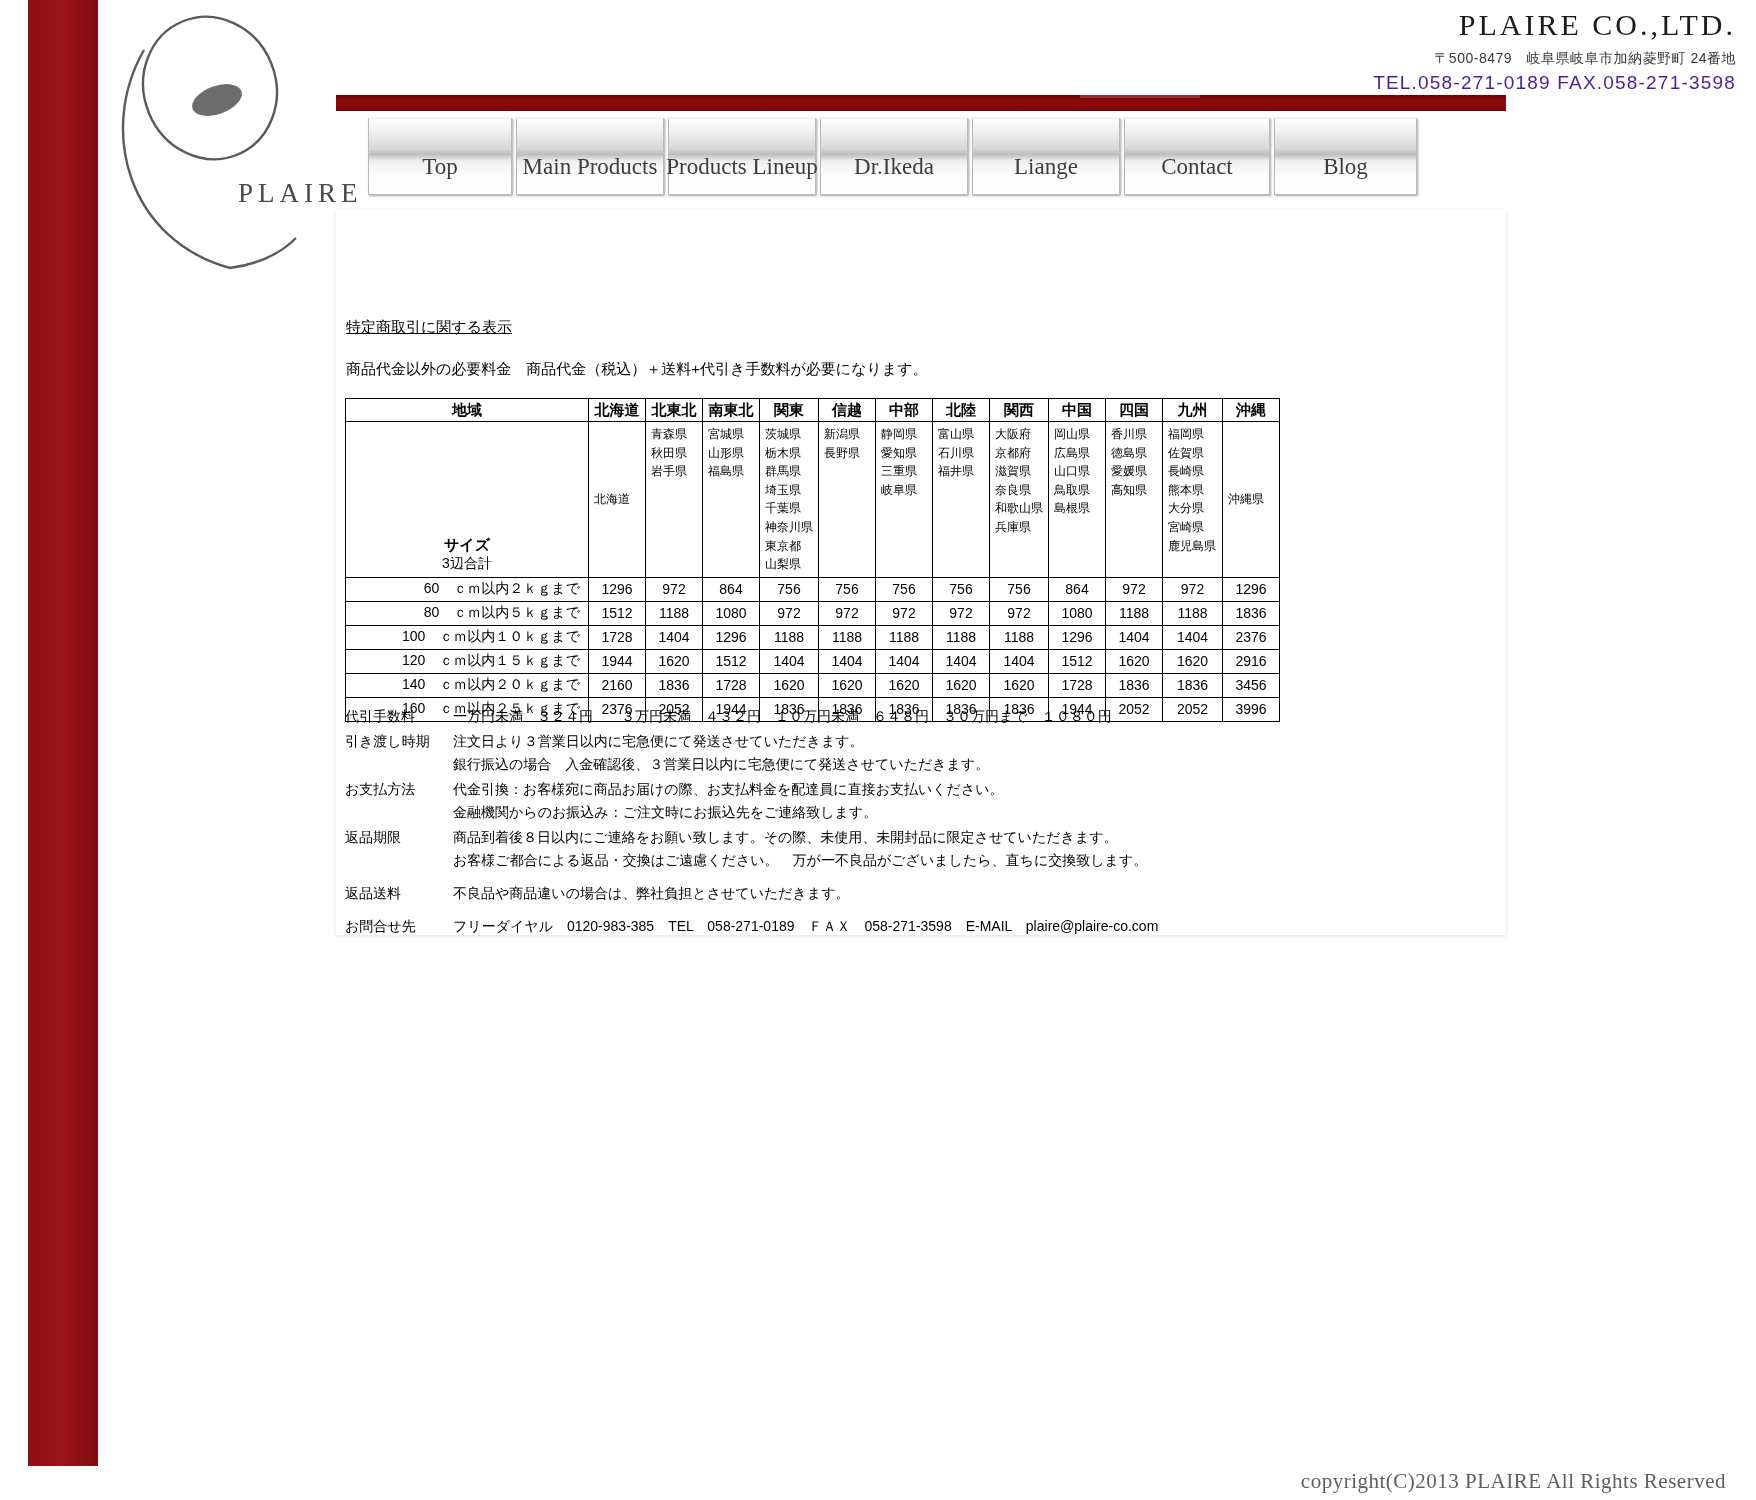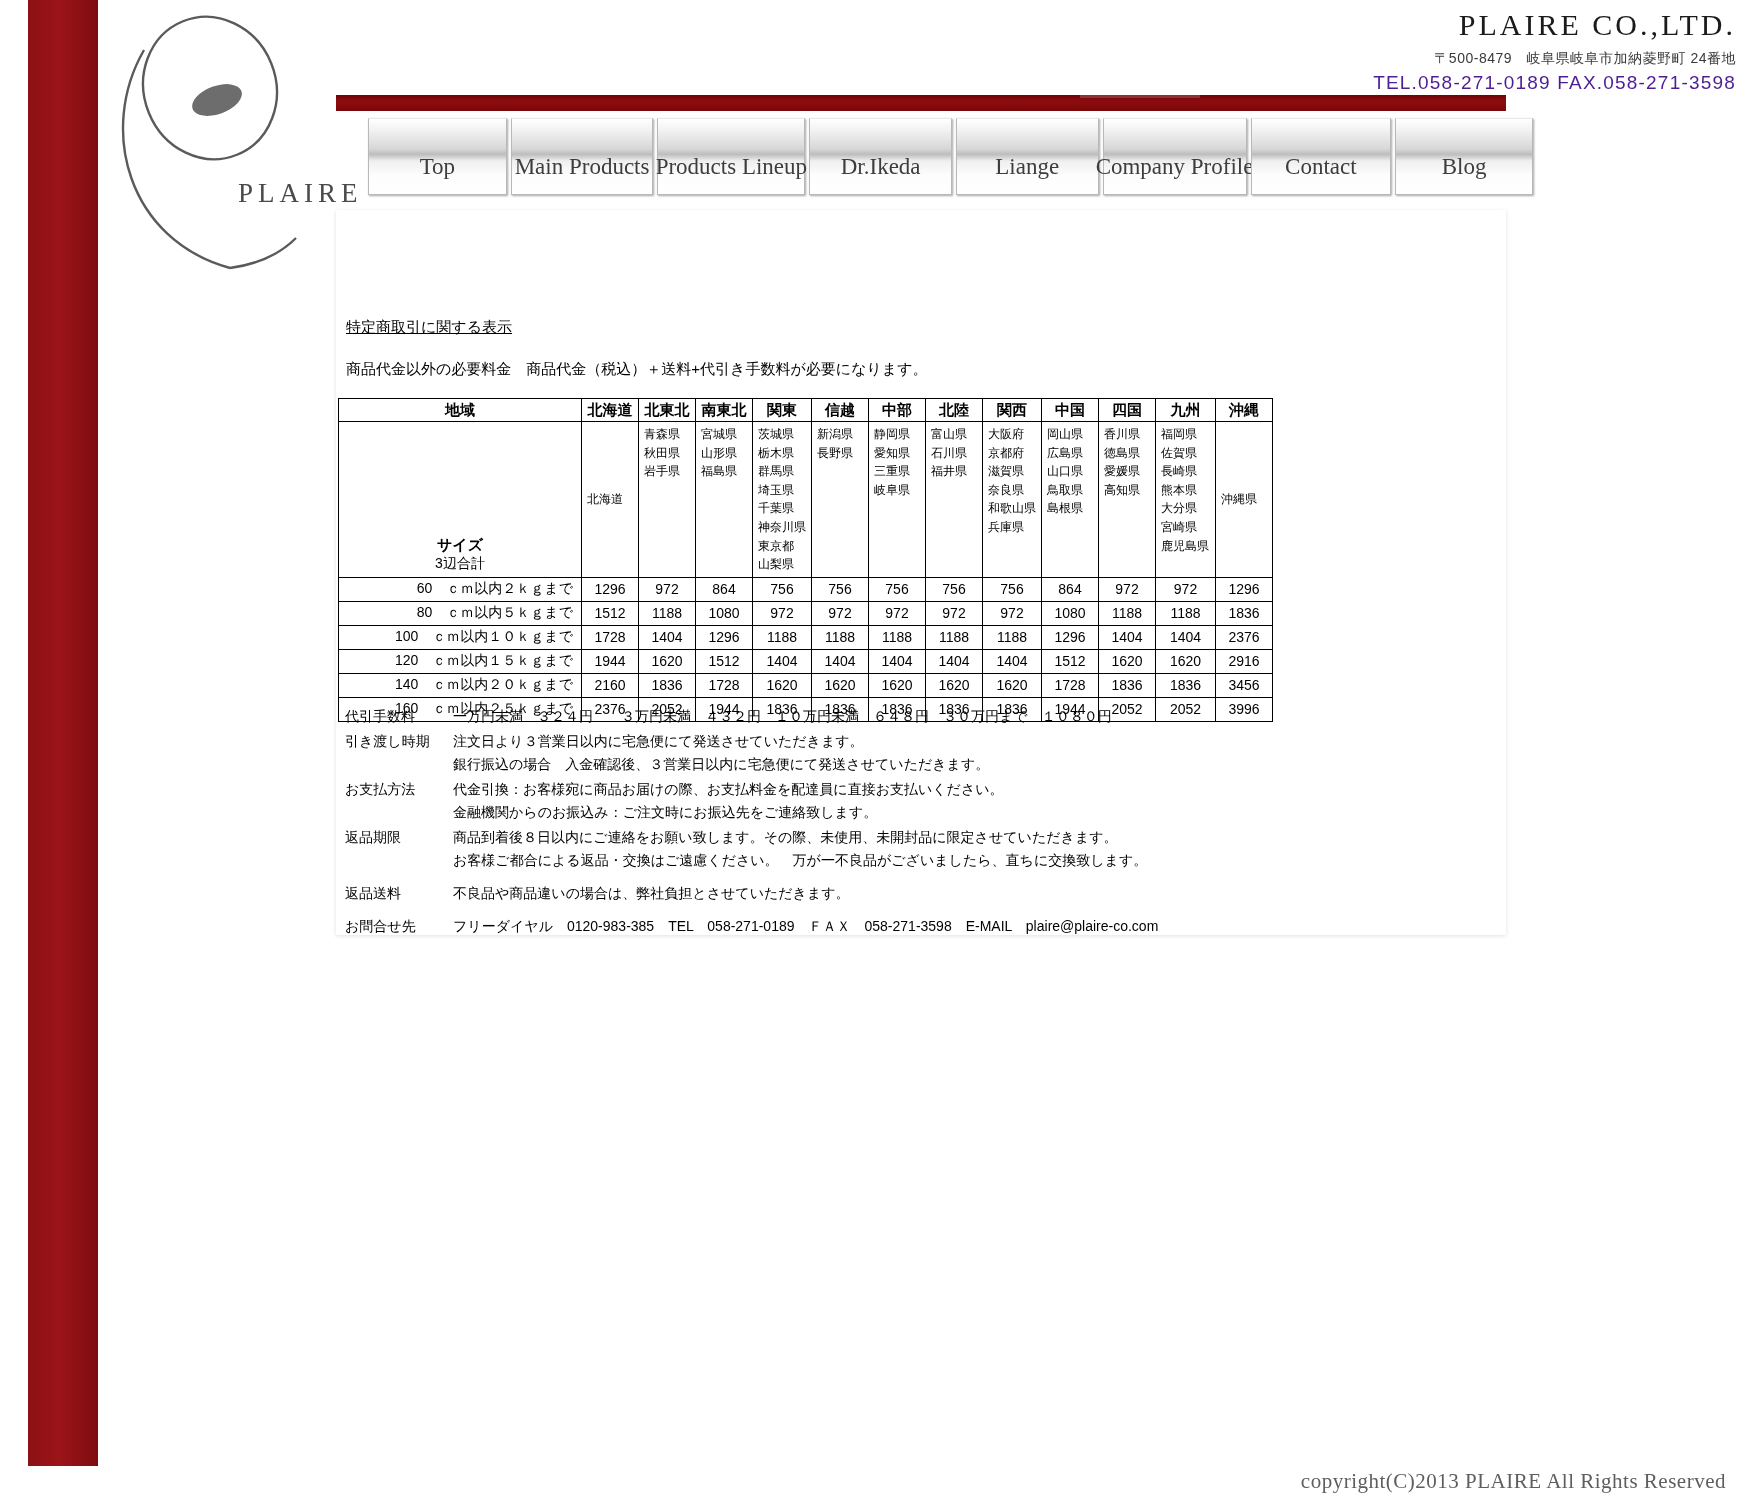--- a/index.html
+++ b/index.html
@@ -183,21 +183,21 @@
     position: absolute;
     left: 10px;
     top: 150px;
     font-size: 15px;
     color: #000;
   }
 
   
   table.ship {
     position: absolute;
-    left: 2px;
+    left: 9px;
     top: 188px;
     border-collapse: collapse;
     font-size: 14px;
     color: #000;
     table-layout: fixed;
   }
   table.ship td, table.ship th {
     border: 1px solid #000;
     padding: 0;
     vertical-align: top;
@@ -328,23 +328,20 @@
         <span>Main Products</span>
       </div>
       <div class="nav-item" style="width: 148px;">
         <span>Products Lineup</span>
       </div>
       <div class="nav-item" style="width: 148px;">
         <span>Dr.Ikeda</span>
       </div>
       <div class="nav-item" style="width: 148px;">
         <span>Liange</span>
-      </div>
-      <div class="nav-item" style="width: 144px;">
-        <span>Company Profile</span>
       </div>
       <div class="nav-item" style="width: 146px;">
         <span>Contact</span>
       </div>
       <div class="nav-item" style="width: 143px;">
         <span>Blog</span>
       </div>
     </nav>
 
   <div class="content">

